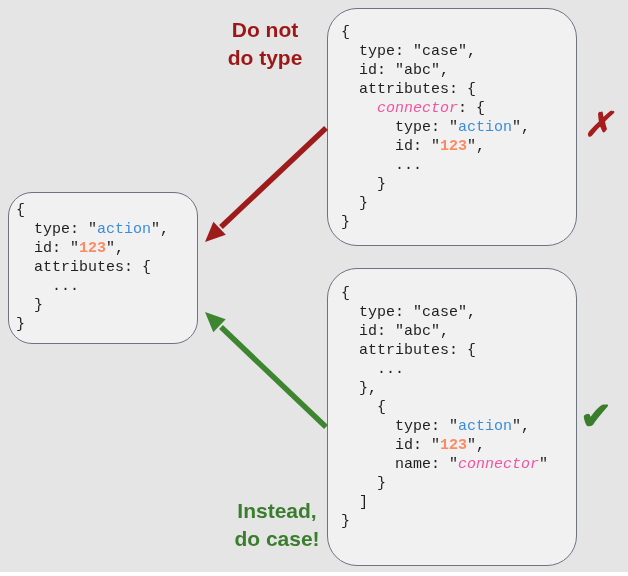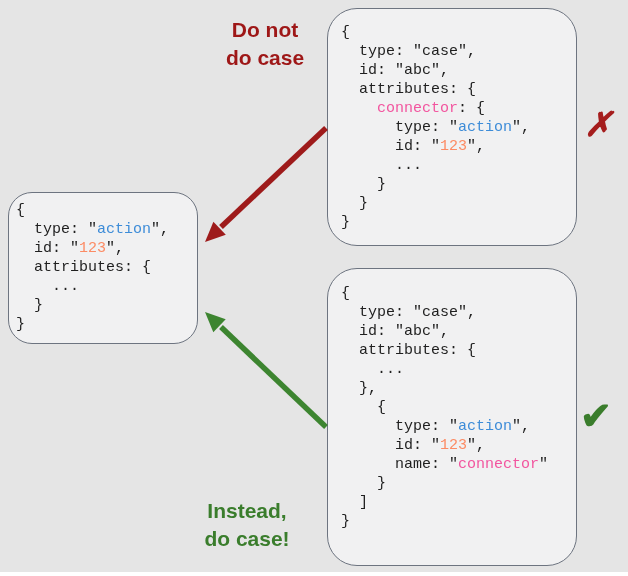--- a/index.html
+++ b/index.html
@@ -21,22 +21,22 @@
     background: #f1f1f2;
     border: 1.5px solid #6d7480;
     font-family: "Liberation Mono", "DejaVu Sans Mono", monospace;
     font-size: 15px;
     line-height: 19px;
     color: #1f1f1f;
   }
   .code-line { white-space: pre; }
   .tok-p  { color: #1f1f1f; }
   .tok-b  { color: #3d8cd8; }
-  .tok-o  { color: #fc8b64; }
-  .tok-k  { color: #f2559f; }
+  .tok-o  { color: #fc8b64; font-weight: bold; }
+  .tok-k  { color: #f2559f; font-style: italic; }
   .tok-bd { color: #1f1f1f; font-weight: bold; }
 
   #box-action {
     left: 8px; top: 192px;
     width: 190px; height: 152px;
     border-radius: 24px;
     padding: 8px 0 0 7px;
   }
   #box-case-nested {
     left: 327px; top: 8px;
@@ -54,21 +54,21 @@
   .callout {
     position: absolute;
     width: 130px;
     text-align: center;
     font-weight: bold;
     font-size: 21px;
     line-height: 28px;
     letter-spacing: 0px;
   }
   #do-not-label  { left: 200px; top: 16px;  color: #9e1717; }
-  #instead-label { left: 182px; top: 497px; color: #3a7d2c; }
+  #instead-label { left: 212px; top: 497px; color: #3a7d2c; }
 
   .verdict {
     position: absolute;
     font-weight: bold;
   }
   #x-mark {
     left: 584px; top: 104px;
     font-size: 34px;
     color: #a51d1d;
     font-style: italic;
@@ -85,21 +85,21 @@
     pointer-events: none;
   }
 </style>
 </head>
 <body>
 
 <div class="canvas">
 
   <div class="callout" id="do-not-label">
     <div>Do not</div>
-    <div>do case</div>
+    <div>do type</div>
   </div>
 
   <div class="callout" id="instead-label">
     <div>Instead,</div>
     <div>do case!</div>
   </div>
 
   <div class="code-box" id="box-action">
       <div class="code-line"><span class="tok-p">{</span></div>
       <div class="code-line"><span class="tok-p">  type: "</span><span class="tok-b">action</span><span class="tok-p">",</span></div>

